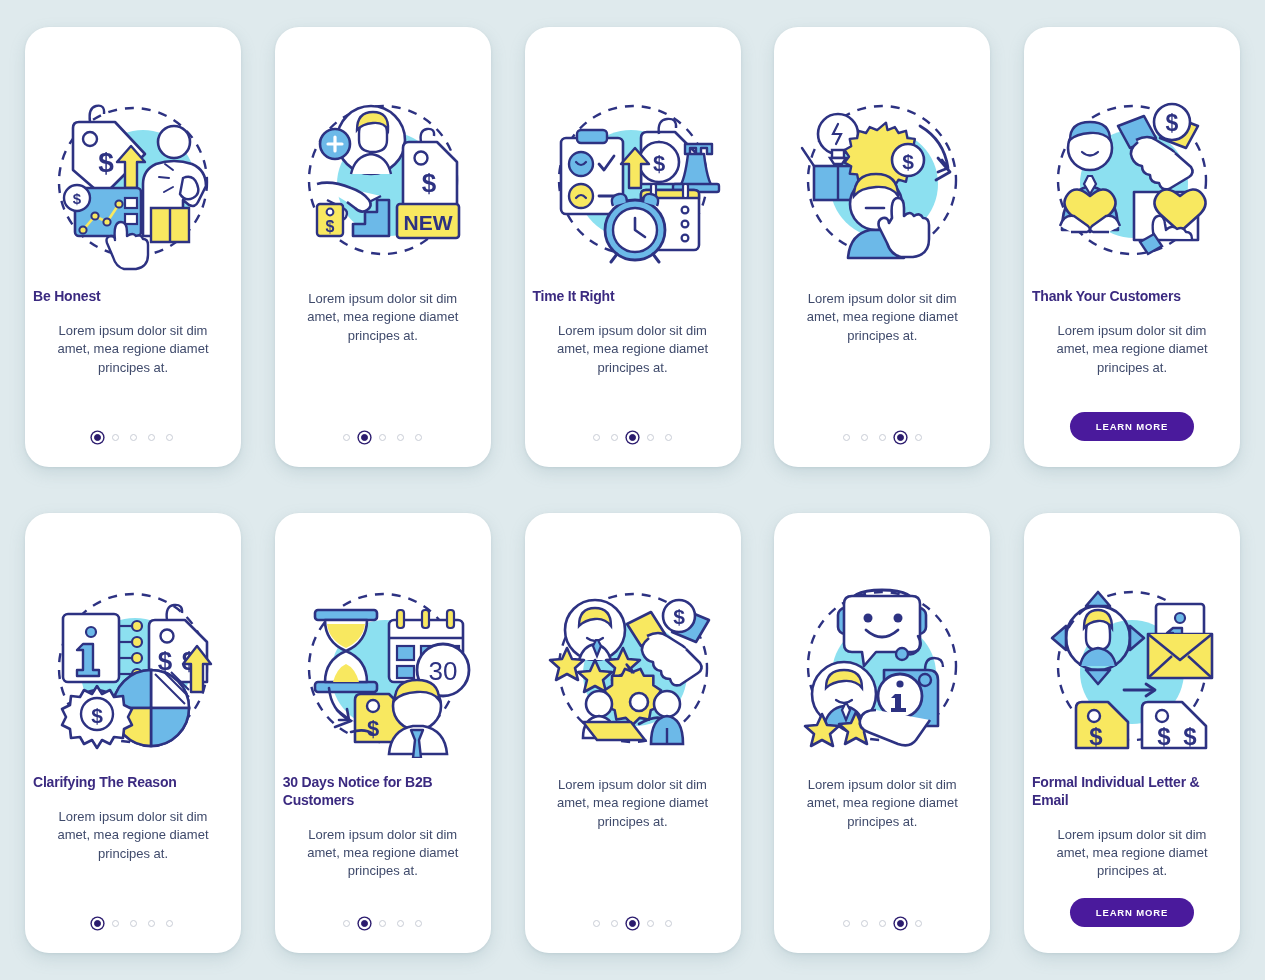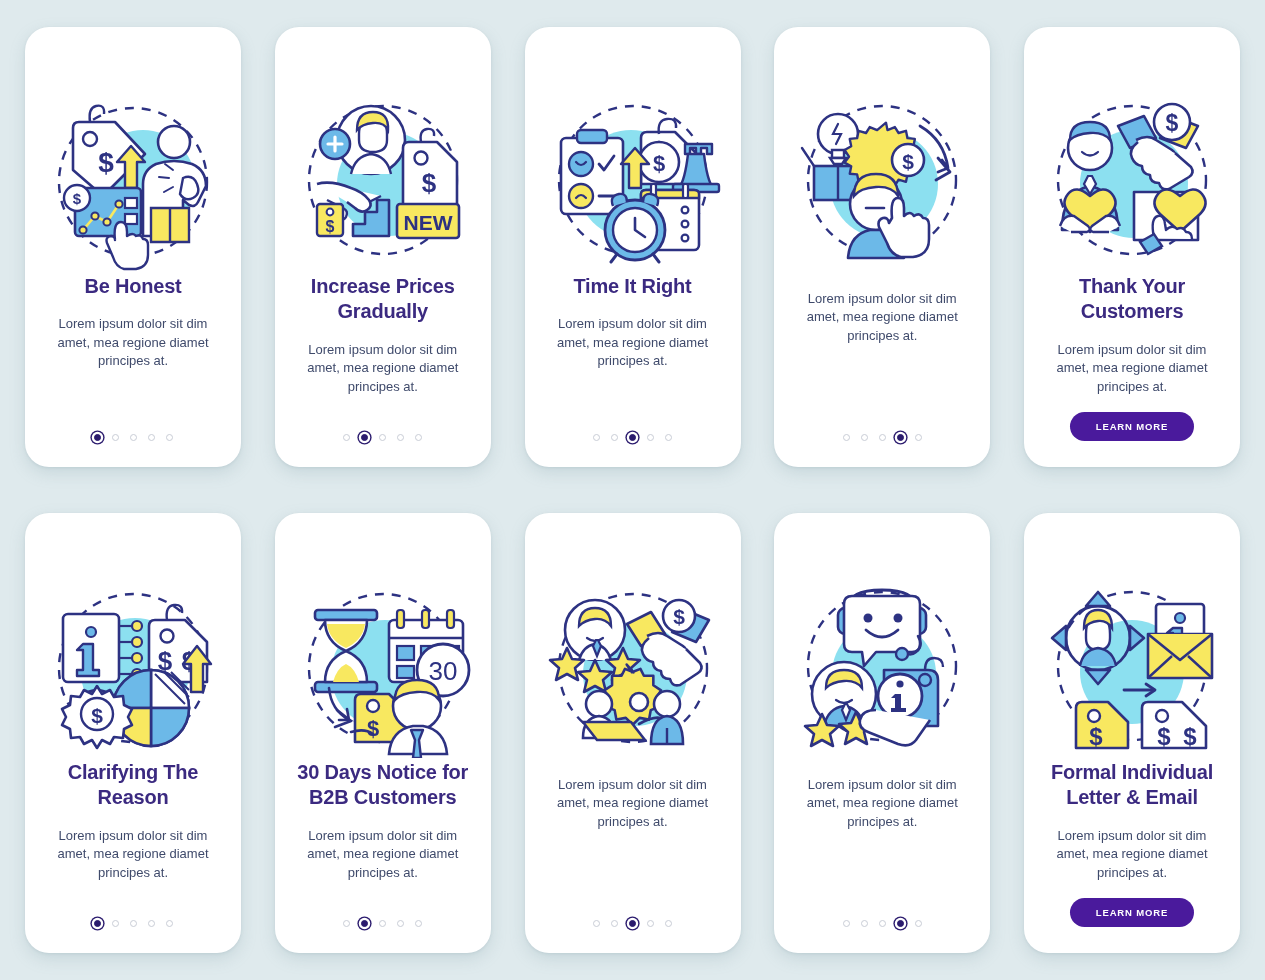--- a/index.html
+++ b/index.html
@@ -51,25 +51,26 @@
     height: 185px;
     margin-top: 48px;
     display: flex;
     align-items: center;
     justify-content: center;
   }
   .illus-wrap svg { width: 180px; height: 180px; display:block; }
 
   
   .card-title {
+    margin-top: 14px;
     color: #3b2a80;
-    font-size: 20px;
+    font-size: 14px;
     font-weight: bold;
     line-height: 1.27;
-    text-align: center;
+    text-align: left;
     letter-spacing: -0.2px;
     width: 200px;
   }
   .card-body {
     margin-top: 16px;
     color: #3f4a6b;
     font-size: 13px;
     line-height: 1.42;
     text-align: center;
     width: 168px;
@@ -184,21 +185,20 @@
           <text x="37" y="140" font-family="'Liberation Sans',sans-serif" font-size="16" font-weight="bold" fill="#2d3282" text-anchor="middle">$</text>
           <path d="M60 144 l0 -12 l12 0 l0 -12 l12 0 l0 -12 l12 0 l0 36 z" fill="#6cb9e8" stroke="#2d3282" stroke-width="2.6" stroke-linejoin="round"></path>
           <path d="M110 118 L110 56 Q110 50 116 50 L144 50 L164 70 L164 118 Z" fill="#fff" stroke="#2d3282" stroke-width="2.6" stroke-linejoin="round"></path>
           <circle cx="128" cy="66" r="6.5" fill="#fff" stroke="#2d3282" stroke-width="2.4"></circle>
           <path d="M128 50 q-2 -12 6 -13 q8 -1 7 7" fill="none" stroke="#2d3282" stroke-width="2.4"></path>
           <text x="136" y="100" font-family="'Liberation Sans',sans-serif" font-size="26" font-weight="bold" fill="#2d3282" text-anchor="middle">$</text>
           <rect x="104" y="112" width="62" height="34" rx="3" fill="#f8e860" stroke="#2d3282" stroke-width="2.6"></rect>
           <text x="135" y="138" font-family="'Liberation Sans',sans-serif" font-size="21" font-weight="bold" fill="#2d3282" text-anchor="middle">NEW</text>
         </svg>
       </div>
-      <div class="card-title">Increase Prices Gradually</div>
       <div class="card-body">Lorem ipsum dolor sit dim amet, mea regione diamet principes at.</div>
       <div class="card-footer">
         <div class="dots">
           <span class="dot"></span>
           <span class="dot active"></span>
           <span class="dot"></span>
           <span class="dot"></span>
           <span class="dot"></span>
         </div>
       </div>

